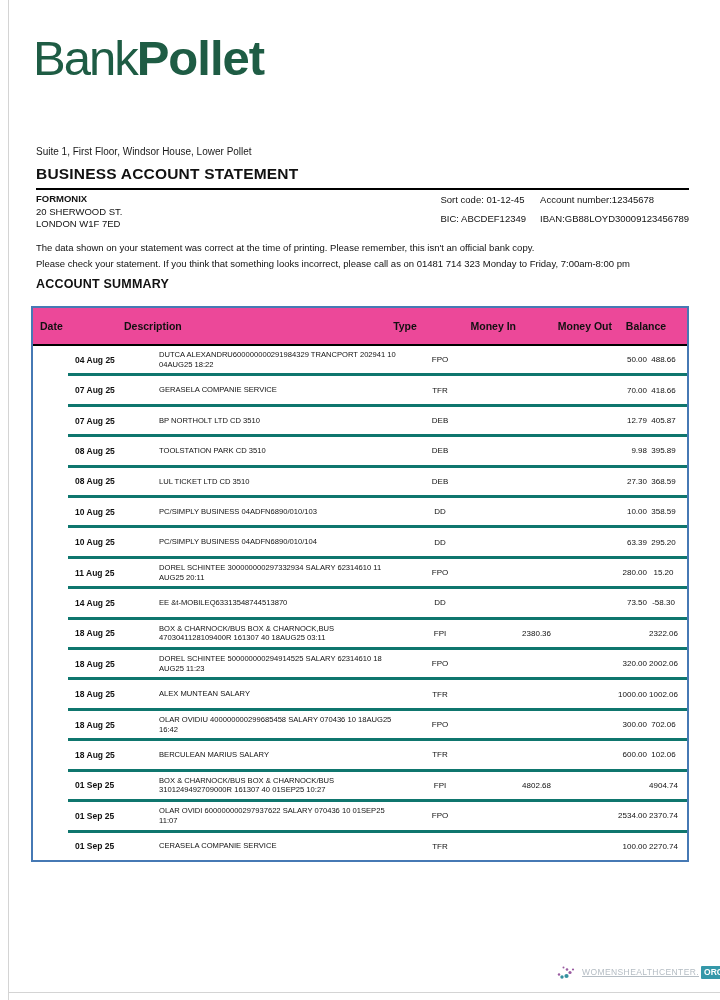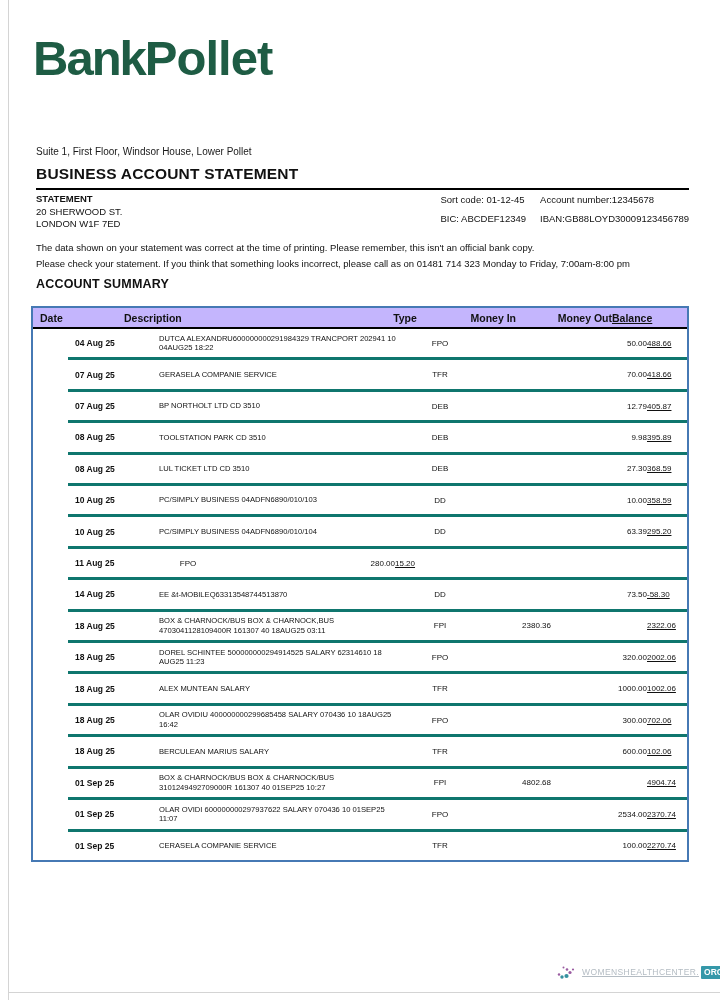--- a/index.html
+++ b/index.html
@@ -5,21 +5,21 @@
   html,body{margin:0;padding:0;background:#ffffff;}
   .page{
     position:relative;width:720px;height:1000px;background:#ffffff;overflow:hidden;
     font-family:"Liberation Sans", sans-serif;color:#111;
   }
   
   .edge-left{position:absolute;left:8px;top:0;width:1px;height:1000px;background:#d4d4d4;}
   .edge-bottom{position:absolute;left:8px;top:992px;width:712px;height:1px;background:#d4d4d4;}
 
   .logo{position:absolute;left:33px;top:34px;font-size:49px;letter-spacing:-2px;color:#1e5c44;line-height:1;}
-  .logo .lt{font-weight:bold;}
+  .logo .lt{font-weight:normal;}
   .logo .hv{font-weight:bold;letter-spacing:-1px;}
 
   .addr{position:absolute;left:36px;top:146px;font-size:10px;color:#1a1a1a;}
 
   .doc-title{position:absolute;left:36px;top:165px;font-size:15.5px;font-weight:bold;letter-spacing:0.2px;}
   .title-rule{position:absolute;left:36px;top:188px;width:653px;height:2px;background:#000;}
 
   .info{position:absolute;left:36px;top:193px;width:653px;display:flex;justify-content:space-between;}
   .holder{font-size:9.5px;line-height:12.5px;}
   .holder .nm{font-weight:bold;}
@@ -27,37 +27,37 @@
 
   .notice{position:absolute;left:36px;top:240px;width:653px;font-size:9.5px;line-height:15.5px;color:#111;}
 
   .section-title{position:absolute;left:36px;top:277px;font-size:12.5px;font-weight:bold;letter-spacing:0.2px;}
 
   .acct-table{
     position:absolute;left:31px;top:306px;width:658px;height:556px;box-sizing:border-box;
     border:2px solid #4679b4;display:flex;flex-direction:column;background:#fff;
   }
   .thead{
-    flex:none;height:21px;background:#c4b5fd;border-bottom:2px solid #000;
+    flex:none;height:38px;background:#ec4899;border-bottom:2px solid #000;
     display:flex;align-items:center;padding:0 7px;box-sizing:border-box;
     font-size:10.5px;font-weight:bold;
   }
   .tbody{flex:1;display:flex;flex-direction:column;margin-left:35px;}
   .trow{
     flex:1;display:flex;align-items:center;padding:0 7px;box-sizing:border-box;
     border-top:3px solid #0f766e;overflow:hidden;
   }
   .trow:first-child{border-top:none;}
 
   .c-date{width:84px;flex:none;font-size:8.5px;font-weight:bold;}
   .c-desc{width:252px;flex:none;font-size:7.6px;line-height:9.6px;padding-right:8px;box-sizing:border-box;}
   .c-type{width:58px;flex:none;text-align:center;font-size:8px;}
   .c-in{width:82px;flex:none;text-align:right;font-size:8px;}
   .c-out{width:96px;flex:none;text-align:right;font-size:8px;}
-  .c-bal{flex:1;text-align:left;font-size:8px;text-decoration:underline;}
+  .c-bal{flex:1;text-align:center;font-size:8px;}
   .thead .c-date,.thead .c-desc,.thead .c-type,.thead .c-in,.thead .c-out,.thead .c-bal{
     font-size:10.5px;font-weight:bold;line-height:normal;
   }
 
   .footer{position:absolute;left:556px;top:961px;display:flex;align-items:center;gap:2px;}
   .footer .dots{width:24px;height:22px;flex:none;}
   .footer .brand{font-size:8.5px;letter-spacing:0.4px;color:#b4bcc3;text-decoration:underline;}
   .footer .org{font-size:8.5px;font-weight:bold;color:#ffffff;background:#3598a9;padding:1px 3px 2px 3px;border-radius:1px;}
 </style>
 </head>
@@ -71,21 +71,21 @@
     <span class="lt">Bank</span><span class="hv">Pollet</span>
   </div>
 
   <div class="addr">Suite 1, First Floor, Windsor House, Lower Pollet</div>
 
   <div class="doc-title">BUSINESS ACCOUNT STATEMENT</div>
   <div class="title-rule"></div>
 
   <div class="info">
     <div class="holder">
-      <div class="nm">STATEMENT</div>
+      <div class="nm">FORMONIX</div>
       <div>20 SHERWOOD ST.</div>
       <div>LONDON W1F 7ED</div>
     </div>
     <div class="acct-grid">
       <div>Sort code: 01-12-45</div>
       <div>Account number:12345678</div>
       <div>BIC: ABCDEF12349</div>
       <div>IBAN:GB88LOYD30009123456789</div>
     </div>
   </div>
@@ -158,20 +158,21 @@
         <div class="trow">
           <div class="c-date">10 Aug 25</div>
           <div class="c-desc">PC/SIMPLY BUSINESS 04ADFN6890/010/104</div>
           <div class="c-type">DD</div>
           <div class="c-in"></div>
           <div class="c-out">63.39</div>
           <div class="c-bal">295.20</div>
         </div>
         <div class="trow">
           <div class="c-date">11 Aug 25</div>
+          <div class="c-desc">DOREL SCHINTEE 300000000297332934 SALARY 62314610 11 AUG25 20:11</div>
           <div class="c-type">FPO</div>
           <div class="c-in"></div>
           <div class="c-out">280.00</div>
           <div class="c-bal">15.20</div>
         </div>
         <div class="trow">
           <div class="c-date">14 Aug 25</div>
           <div class="c-desc">EE &amp;t-MOBILEQ63313548744513870</div>
           <div class="c-type">DD</div>
           <div class="c-in"></div>

